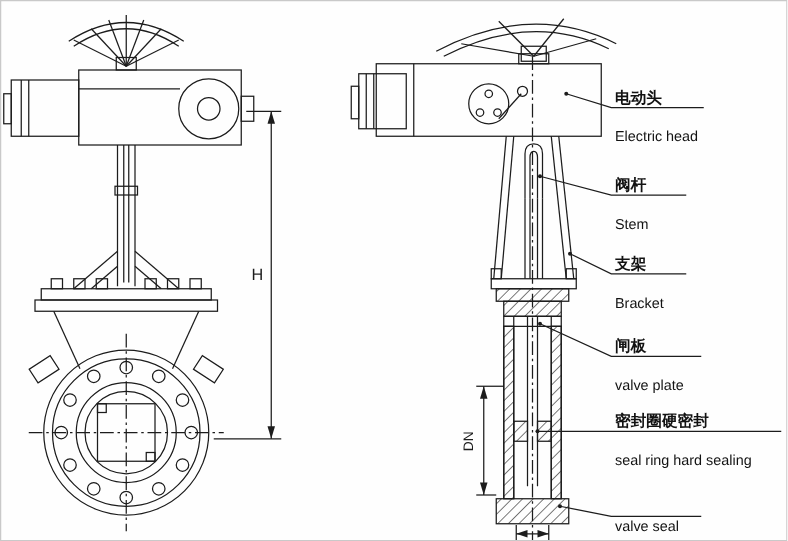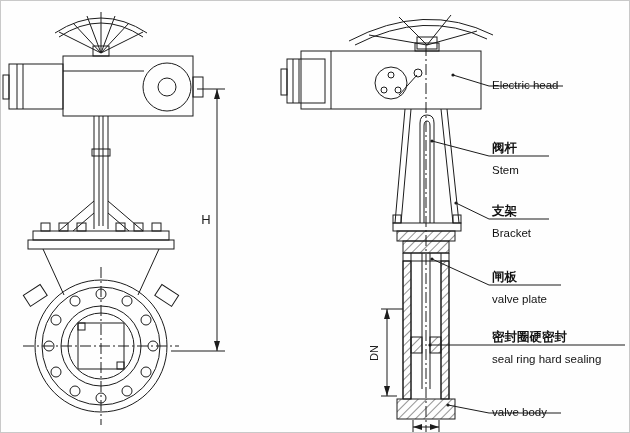--- a/index.html
+++ b/index.html
@@ -9,21 +9,21 @@
     font-family:"Liberation Sans", sans-serif;
   }
   #drawing{position:absolute;left:0;top:0;}
   .watermark{
     position:absolute;left:103px;top:166px;white-space:nowrap;
     font-size:21px;letter-spacing:2px;color:#8f8f8f;opacity:.55;
     text-shadow:1px 1px 0 #dcdcdc;pointer-events:none;
   }
   .callout{position:absolute;left:491px;width:138px;}
   .callout .cn{display:block;font-size:12.5px;line-height:15px;font-weight:700;color:#121212;}
-  .callout .en{display:block;font-size:11.5px;line-height:13px;margin-top:8px;color:#121212;}
+  .callout .en{display:block;font-size:11.5px;line-height:13px;margin-top:18px;color:#121212;}
 </style>
 </head>
 <body>
 
 <div id="canvas">
 
   <svg id="drawing" width="630" height="433" viewBox="0 0 630 433">
     <defs>
       <pattern id="hatch" width="6" height="6" patternUnits="userSpaceOnUse" patternTransform="rotate(45)">
         <line x1="0" y1="0" x2="0" y2="6" stroke="#2a2a2a" stroke-width="1"></line>
@@ -216,35 +216,36 @@
       <circle cx="431" cy="258" r="1.6" fill="#1c1c1c" stroke="none"></circle>
       <polyline points="429,344 488,344 624,344"></polyline>
       <circle cx="429" cy="344" r="1.6" fill="#1c1c1c" stroke="none"></circle>
       <polyline points="447,404 488,412 560,412"></polyline>
       <circle cx="447" cy="404" r="1.6" fill="#1c1c1c" stroke="none"></circle>
     </g>
   </svg>
 
 
   <div class="callout" style="top:70px">
+    <span class="cn">电动头</span>
     <span class="en">Electric head</span>
   </div>
   <div class="callout" style="top:203px">
     <span class="cn">支架</span>
     <span class="en">Bracket</span>
   </div>
   <div class="callout" style="top:140px">
     <span class="cn">阀杆</span>
     <span class="en">Stem</span>
   </div>
   <div class="callout" style="top:329px">
     <span class="cn">密封圈硬密封</span>
     <span class="en">seal ring hard sealing</span>
   </div>
   <div class="callout" style="top:269px">
     <span class="cn">闸板</span>
     <span class="en">valve plate</span>
   </div>
   <div class="callout" style="top:397px">
-    <span class="en">valve body</span>
+    <span class="en">valve seal</span>
   </div>
 
 </div>
 
 </body></html>

